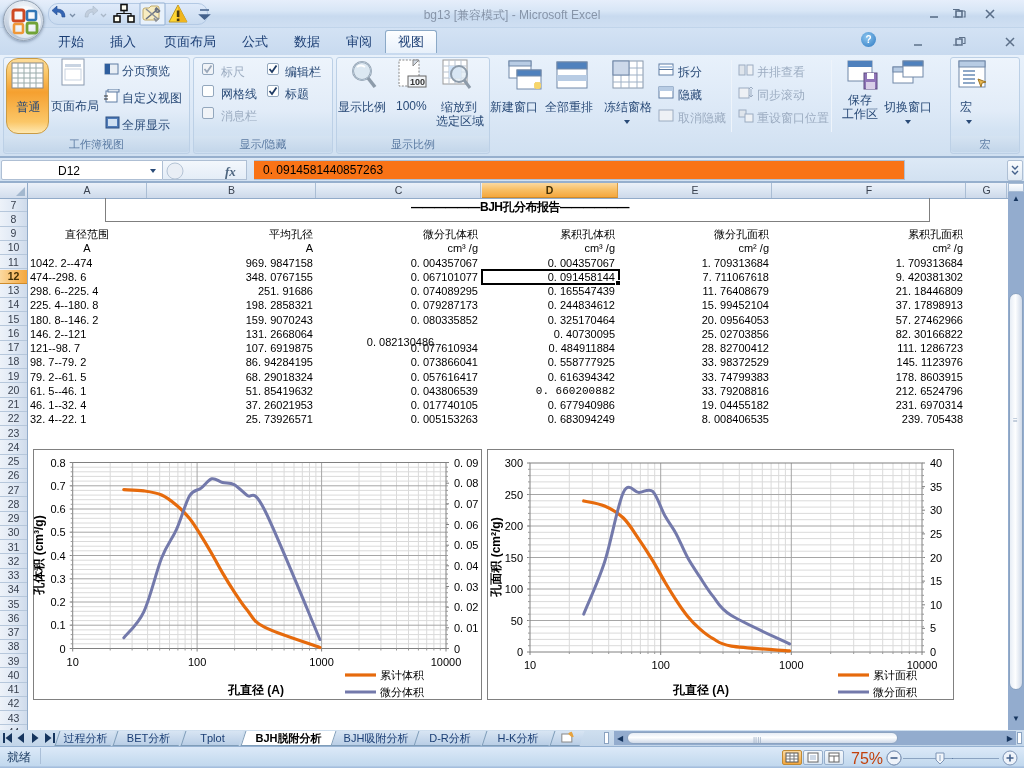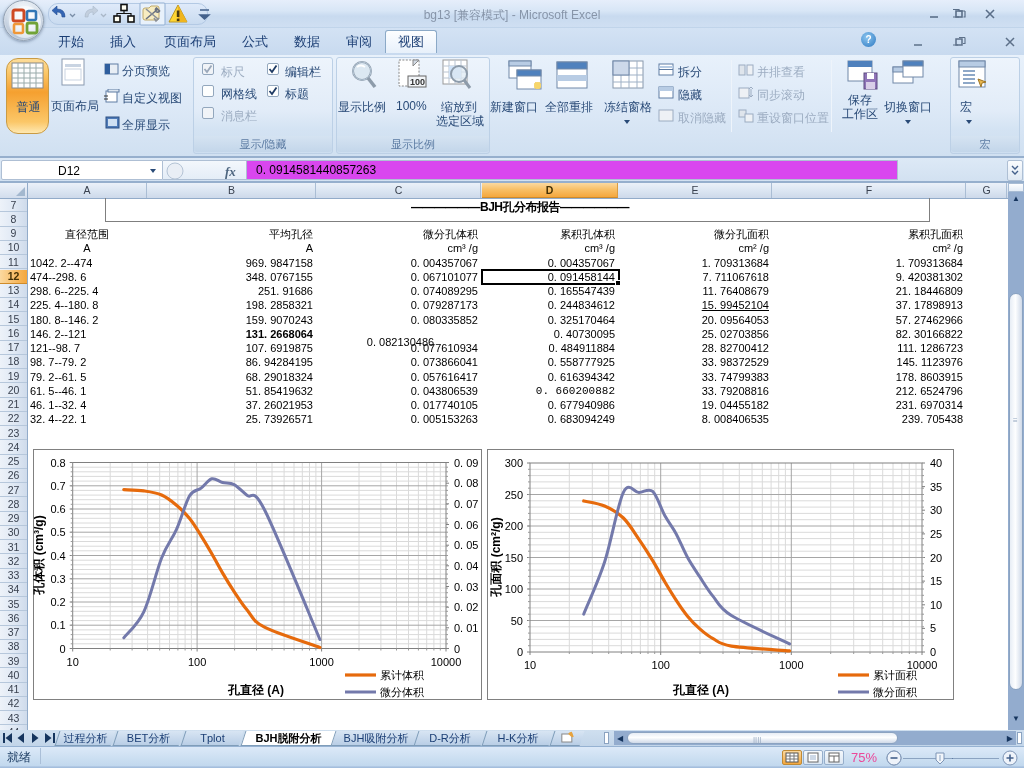--- a/index.html
+++ b/index.html
@@ -41,21 +41,21 @@
  font-size:11px;line-height:11px;text-align:center;color:#1e3a63;font-weight:bold}
 .cbx.g{color:#9aa8ba;background:#f0f3f7}
 .caret{position:absolute;width:0;height:0;border-left:3px solid transparent;border-right:3px solid transparent;border-top:4px solid #294a77}
 
 #btnormal{position:absolute;left:6px;top:58px;width:43px;height:76px;border:1px solid #c99b45;border-radius:12px;
  background:linear-gradient(180deg,#fddd9a 0%,#fbc565 20%,#f5a030 45%,#fbc768 85%,#fee8b1 100%);text-align:center}
 
 #fbar{position:absolute;left:0;top:158px;width:1024px;height:25px;background:linear-gradient(180deg,#dde9f6,#d2e1f1);border-bottom:2px solid #96afcd}
 #namebox{position:absolute;left:1px;top:160px;width:162px;height:20px;background:#fff;border:1px solid #aebfd4;border-radius:2px 0 0 2px}
 #fxzone{position:absolute;left:163px;top:160px;width:84px;height:20px;background:linear-gradient(180deg,#f3f7fc,#e4edf7);border:1px solid #aebfd4;border-left:none}
-#ftext{position:absolute;left:247px;top:160px;width:651px;height:20px;background:#d946ef;border:1px solid #aebfd4;border-left:none;font-size:12px;line-height:19px;padding-left:9px}
+#ftext{position:absolute;left:254px;top:160px;width:651px;height:20px;background:#f97316;border:1px solid #aebfd4;border-left:none;font-size:12px;line-height:19px;padding-left:9px}
 #fchev{position:absolute;left:1007px;top:160px;width:16px;height:21px;background:linear-gradient(180deg,#fafcfe,#dfe9f4);border:1px solid #aebfd4;border-radius:2px;color:#44618c;font-size:9px;text-align:center;line-height:9px}
 
 #colhdr{position:absolute;left:0;top:183px;width:1008px;height:16px;background:linear-gradient(180deg,#ebf1f9 0%,#dde7f3 45%,#cdd9ea 100%);border-bottom:1px solid #92abc9}
 .ch{position:absolute;top:0;height:15px;line-height:15px;text-align:center;font-size:10.5px;color:#39414f;border-right:1px solid #aabdd4}
 .chsel{background:linear-gradient(180deg,#fbd9a0 0%,#f8c068 45%,#f4a73d 100%);border-right:1px solid #d99c43;border-bottom:1px solid #cf8b2a;color:#433005;font-weight:bold}
 #selall{position:absolute;left:0;top:183px;width:28px;height:16px;z-index:2;background:linear-gradient(180deg,#eef3fa,#d2dded);border-right:1px solid #92abc9;border-bottom:1px solid #92abc9}
 #selall:after{content:"";position:absolute;right:2px;bottom:2px;border-left:9px solid transparent;border-bottom:9px solid #a3b8cf}
 #rowhdr{position:absolute;left:0;top:199px;width:28px;height:530.5px;background:linear-gradient(90deg,#edf2f9 0%,#dfe8f4 55%,#cfdbeb 100%);border-right:1px solid #92abc9}
 .rh{position:absolute;left:0;width:27px;text-align:center;font-size:10.5px;color:#39414f;border-bottom:1px solid #b6c7db}
 .rhsel{background:linear-gradient(90deg,#fbd9a0,#f4a73d);color:#433005;font-weight:bold;border-bottom:1px solid #cf8b2a}
@@ -140,20 +140,23 @@
 <svg class="abs" style="left:912px;top:36px" width="110" height="12" viewBox="0 0 110 12">
     <g stroke="#5d7089" stroke-width="1.5" fill="none">
       <path d="M2 9h8"></path>
       <rect x="44" y="3" width="6" height="6"></rect>
       <path d="M41 9h5 M47 1.5h6 M53 1.5v6h-2" stroke-width="1.1"></path>
       <path d="M94 2l8 8M102 2l-8 8"></path>
     </g>
   </svg>
 
 <div id="ribbon">
+ <div class="grp" style="left:3px;width:187px">
+      <div class="grplabel">工作簿视图</div>
+    </div>
  <div class="grp" style="left:193px;width:140px">
       <div class="grplabel">显示/隐藏</div>
     </div>
  <div class="grp" style="left:336px;width:154px">
       <div class="grplabel">显示比例</div>
     </div>
  <div class="grp" style="left:950px;width:70px">
       <div class="grplabel">宏</div>
     </div>
 </div>
@@ -394,30 +397,30 @@
 <div class="cl " style="left:30px;top:284.0px;width:114px;height:14.25px;line-height:14.25px;">298. 6--225. 4</div>
 <div class="cl " style="left:150px;top:284.0px;width:163px;height:14.25px;line-height:14.25px;text-align:right;">251. 91686</div>
 <div class="cl " style="left:319px;top:284.0px;width:159px;height:14.25px;line-height:14.25px;text-align:right;">0. 074089295</div>
 <div class="cl " style="left:484px;top:284.0px;width:131px;height:14.25px;line-height:14.25px;text-align:right;">0. 165547439</div>
 <div class="cl " style="left:621px;top:284.0px;width:148px;height:14.25px;line-height:14.25px;text-align:right;">11. 76408679</div>
 <div class="cl " style="left:775px;top:284.0px;width:188px;height:14.25px;line-height:14.25px;text-align:right;">21. 18446809</div>
 <div class="cl " style="left:30px;top:298.2px;width:114px;height:14.25px;line-height:14.25px;">225. 4--180. 8</div>
 <div class="cl " style="left:150px;top:298.2px;width:163px;height:14.25px;line-height:14.25px;text-align:right;">198. 2858321</div>
 <div class="cl " style="left:319px;top:298.2px;width:159px;height:14.25px;line-height:14.25px;text-align:right;">0. 079287173</div>
 <div class="cl " style="left:484px;top:298.2px;width:131px;height:14.25px;line-height:14.25px;text-align:right;">0. 244834612</div>
-<div class="cl " style="left:621px;top:298.2px;width:148px;height:14.25px;line-height:14.25px;text-align:right;text-decoration:underline;">15. 99452104</div>
+<div class="cl " style="left:621px;top:298.2px;width:148px;height:14.25px;line-height:14.25px;text-align:right;">15. 99452104</div>
 <div class="cl " style="left:775px;top:298.2px;width:188px;height:14.25px;line-height:14.25px;text-align:right;">37. 17898913</div>
 <div class="cl " style="left:30px;top:312.5px;width:114px;height:14.25px;line-height:14.25px;">180. 8--146. 2</div>
 <div class="cl " style="left:150px;top:312.5px;width:163px;height:14.25px;line-height:14.25px;text-align:right;">159. 9070243</div>
 <div class="cl " style="left:319px;top:312.5px;width:159px;height:14.25px;line-height:14.25px;text-align:right;">0. 080335852</div>
 <div class="cl " style="left:484px;top:312.5px;width:131px;height:14.25px;line-height:14.25px;text-align:right;">0. 325170464</div>
 <div class="cl " style="left:621px;top:312.5px;width:148px;height:14.25px;line-height:14.25px;text-align:right;">20. 09564053</div>
 <div class="cl " style="left:775px;top:312.5px;width:188px;height:14.25px;line-height:14.25px;text-align:right;">57. 27462966</div>
 <div class="cl " style="left:30px;top:326.8px;width:114px;height:14.25px;line-height:14.25px;">146. 2--121</div>
-<div class="cl " style="left:150px;top:326.8px;width:163px;height:14.25px;line-height:14.25px;text-align:right;font-weight:bold;">131. 2668064</div>
+<div class="cl " style="left:150px;top:326.8px;width:163px;height:14.25px;line-height:14.25px;text-align:right;">131. 2668064</div>
 <div class="cl " style="left:321px;top:326.8px;width:159px;height:14.25px;line-height:14.25px;text-align:center;margin-top:8px;">0. 082130486</div>
 <div class="cl " style="left:484px;top:326.8px;width:131px;height:14.25px;line-height:14.25px;text-align:right;">0. 40730095</div>
 <div class="cl " style="left:621px;top:326.8px;width:148px;height:14.25px;line-height:14.25px;text-align:right;">25. 02703856</div>
 <div class="cl " style="left:775px;top:326.8px;width:188px;height:14.25px;line-height:14.25px;text-align:right;">82. 30166822</div>
 <div class="cl " style="left:30px;top:341.0px;width:114px;height:14.25px;line-height:14.25px;">121--98. 7</div>
 <div class="cl " style="left:150px;top:341.0px;width:163px;height:14.25px;line-height:14.25px;text-align:right;">107. 6919875</div>
 <div class="cl " style="left:319px;top:341.0px;width:159px;height:14.25px;line-height:14.25px;text-align:right;">0. 077610934</div>
 <div class="cl " style="left:484px;top:341.0px;width:131px;height:14.25px;line-height:14.25px;text-align:right;">0. 484911884</div>
 <div class="cl " style="left:621px;top:341.0px;width:148px;height:14.25px;line-height:14.25px;text-align:right;">28. 82700412</div>
 <div class="cl " style="left:775px;top:341.0px;width:188px;height:14.25px;line-height:14.25px;text-align:right;">111. 1286723</div>
@@ -599,21 +602,21 @@
       </svg></div>
     <div class="abs" style="left:21px;width:20px;height:15px;background:linear-gradient(180deg,#f4f8fc,#dbe6f2);border:1px solid #96aecb;border-radius:2px"><svg width="18" height="13">
         <rect x="4" y="2" width="10" height="9" fill="#fff" stroke="#666"></rect>
         <rect x="6" y="4" width="6" height="5" fill="#cdd8e6"></rect>
       </svg></div>
     <div class="abs" style="left:42px;width:20px;height:15px;background:linear-gradient(180deg,#f4f8fc,#dbe6f2);border:1px solid #96aecb;border-radius:2px"><svg width="18" height="13">
         <rect x="4" y="2" width="10" height="9" fill="#fff" stroke="#666"></rect>
         <path d="M4 5h10M9 5v6" stroke="#666"></path>
       </svg></div>
   </div>
-<div class="abs" style="left:851px;top:750px;width:30px;font-size:13px;color:#ec4899">75%</div>
+<div class="abs" style="left:851px;top:750px;width:30px;font-size:16px;color:#c2410c">75%</div>
 <svg class="abs" style="left:886px;top:749.5px" width="138" height="17">
     <circle cx="8" cy="8" r="7" fill="linear-gradient(#fff,#dde)" fill-opacity="0" stroke="#7d94b5"></circle>
     <circle cx="8" cy="8" r="7" fill="#eef3fa" stroke="#7d94b5"></circle>
     <path d="M4.5 8h7" stroke="#44618c" stroke-width="1.6"></path>
     <path d="M17 8.5 h96" stroke="#8ba3c1"></path>
     <path d="M66 8.5 h1" stroke="#5f7ca3"></path>
     <path d="M50 3 h8 v7 l-4 4 -4 -4z" fill="#f2f6fb" stroke="#7d94b5"></path>
     <path d="M54 5v6" stroke="#8ba3c1"></path>
     <circle cx="124" cy="8" r="7" fill="#eef3fa" stroke="#7d94b5"></circle>
     <path d="M120.5 8h7M124 4.5v7" stroke="#44618c" stroke-width="1.6"></path>

